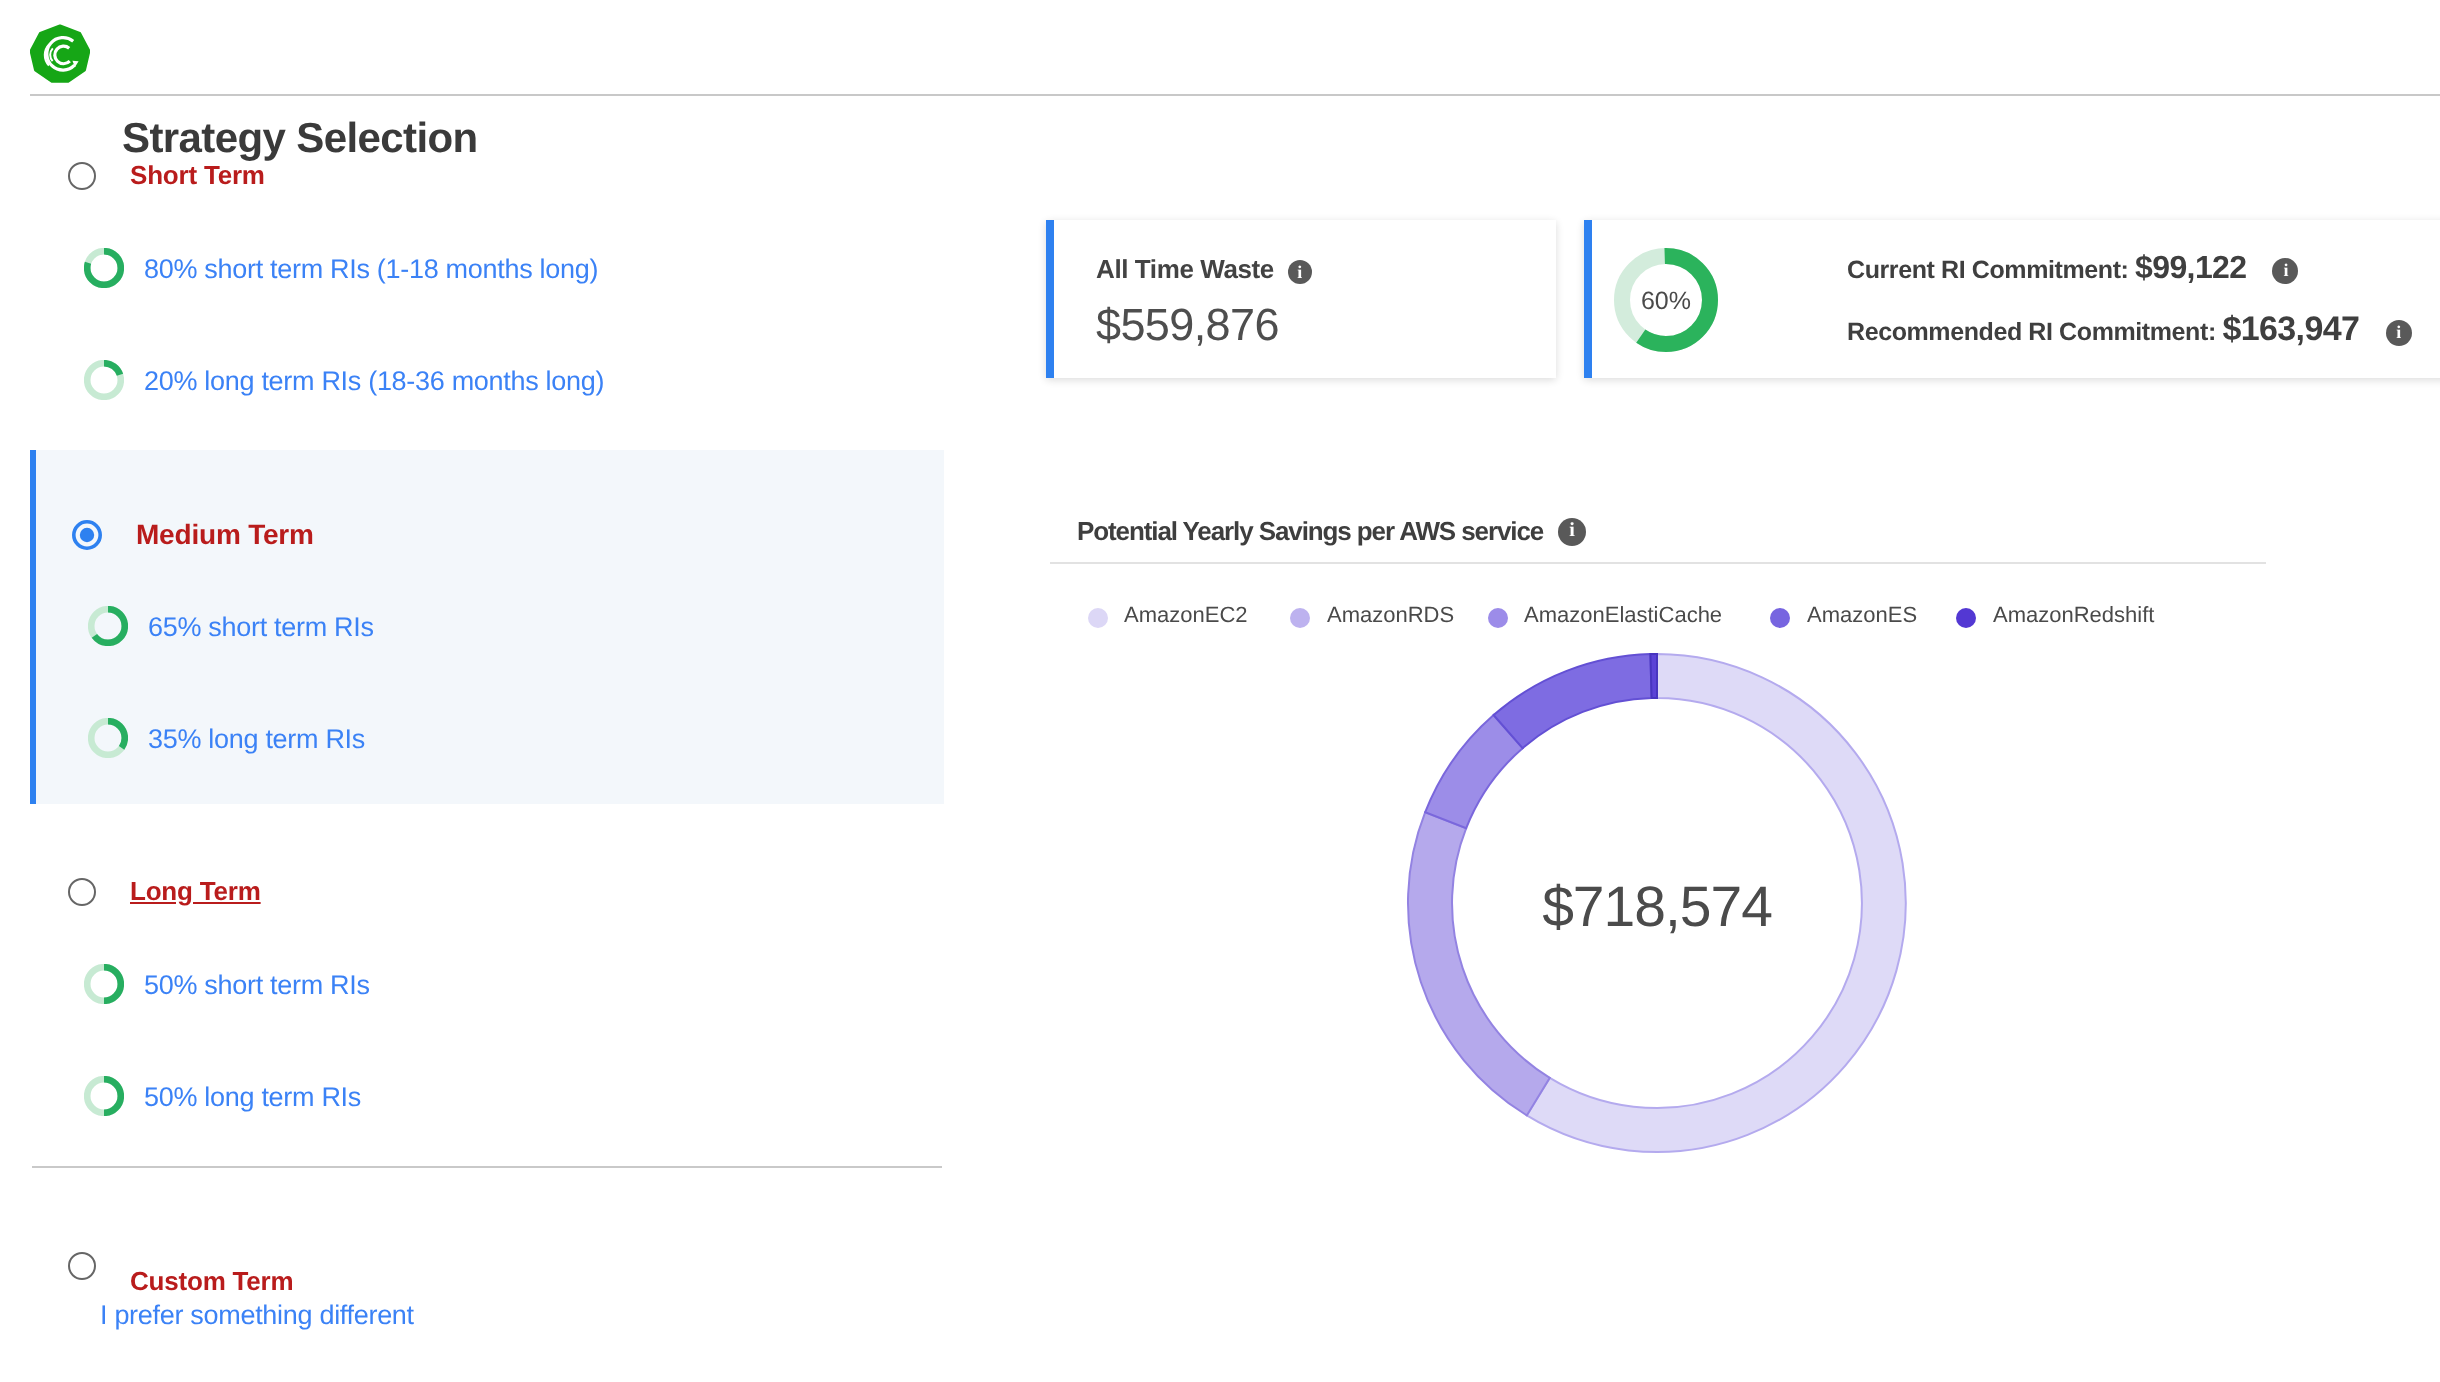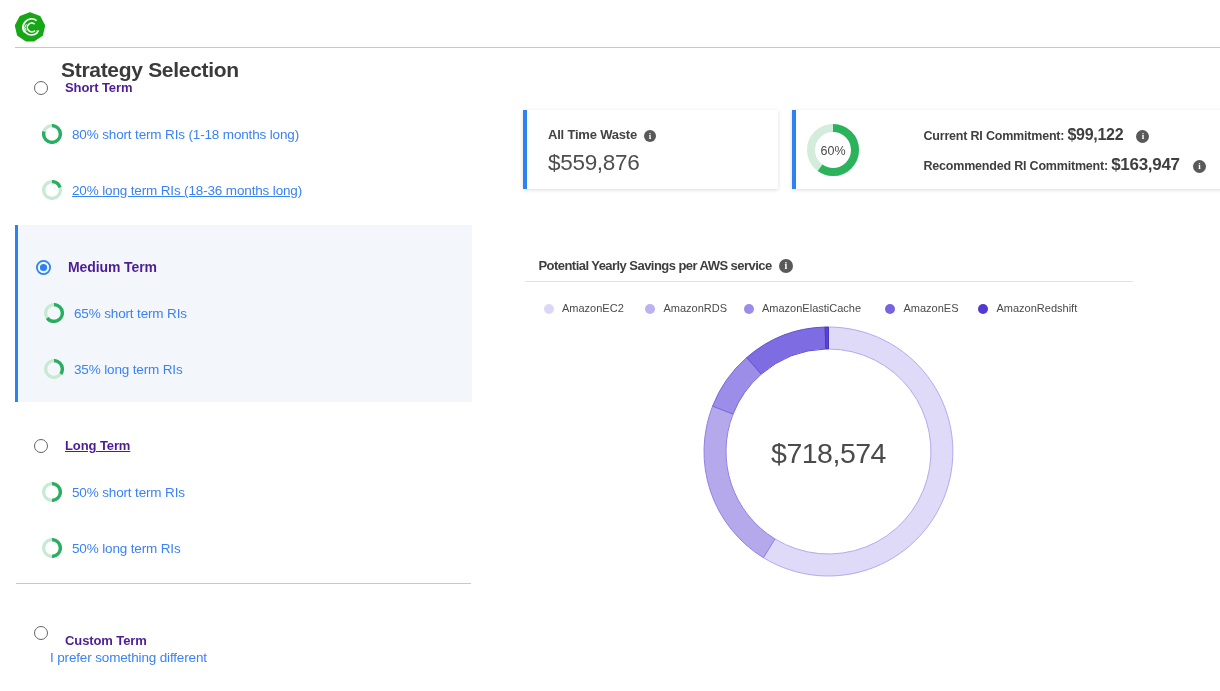--- a/index.html
+++ b/index.html
@@ -1,20 +1,20 @@
 <!DOCTYPE html>
 <html><head>
 <meta charset="utf-8">
 <style>
 * { margin:0; padding:0; box-sizing:border-box; }
 html,body { width:1220px; height:691px; background:#fff; overflow:hidden;
   font-family:"Liberation Sans", sans-serif; }
 body { position:relative; }
 .abs { position:absolute; }
-.blabel { font-weight:bold; font-size:13px; color:#4c1d95; letter-spacing:-0.1px; }
+.blabel { font-weight:bold; font-size:13px; color:#b91c1c; letter-spacing:-0.1px; }
 .itext { font-size:13.5px; color:#3b82f6; letter-spacing:-0.15px; }
 .radio { width:14px; height:14px; border:1.8px solid #666; border-radius:50%; background:#fff; }
 .row { position:absolute; display:flex; align-items:center; }
 .card { position:absolute; top:110px; height:79px; background:#fff;
   border-left:4px solid #2e81f0; box-shadow:0 1px 4px rgba(0,0,0,0.14); }
 .info { display:inline-block; width:12px; height:12px; border-radius:50%; background:#595959;
   color:#fff; font-size:9px; font-weight:bold; text-align:center; line-height:12px;
   font-family:"Liberation Serif", serif; vertical-align:middle; }
 .ltext { font-size:11px; color:#4a4a4a; letter-spacing:0px; }
 </style>
@@ -46,21 +46,21 @@
     </svg>
   <span class="itext" style="margin-left:10px;">80% short term RIs (1-18 months long)</span>
 </div>
 <div class="row" style="left:42px; top:180px;">
   <svg width="20" height="20" viewBox="0 0 20 20">
       <g transform="rotate(-90 10 10)">
     <circle cx="10" cy="10" r="8.4" fill="none" stroke="#c7ead3" stroke-width="3.3"></circle>
     <circle cx="10" cy="10" r="8.4" fill="none" stroke="#27ae60" stroke-width="3.3" pathLength="100" stroke-dasharray="20 80"></circle>
   </g>
     </svg>
-  <span class="itext" style="margin-left:10px;text-decoration:underline;">20% long term RIs (18-36 months long)</span>
+  <span class="itext" style="margin-left:10px;">20% long term RIs (18-36 months long)</span>
 </div>
 
 <div class="abs" style="left:15px; top:225px; width:457px; height:177px; background:#f3f7fb; border-left:3.5px solid #2e81f0;"></div>
 <div class="row" style="left:36px; top:259px;">
   <svg width="15" height="15" viewBox="0 0 15 15">
     <circle cx="7.5" cy="7.5" r="6.6" fill="none" stroke="#2e81f0" stroke-width="1.8"></circle>
     <circle cx="7.5" cy="7.5" r="3.6" fill="#2e81f0"></circle>
   </svg>
   <span class="blabel" style="margin-left:17px; font-size:14px;">Medium Term</span>
 </div>

